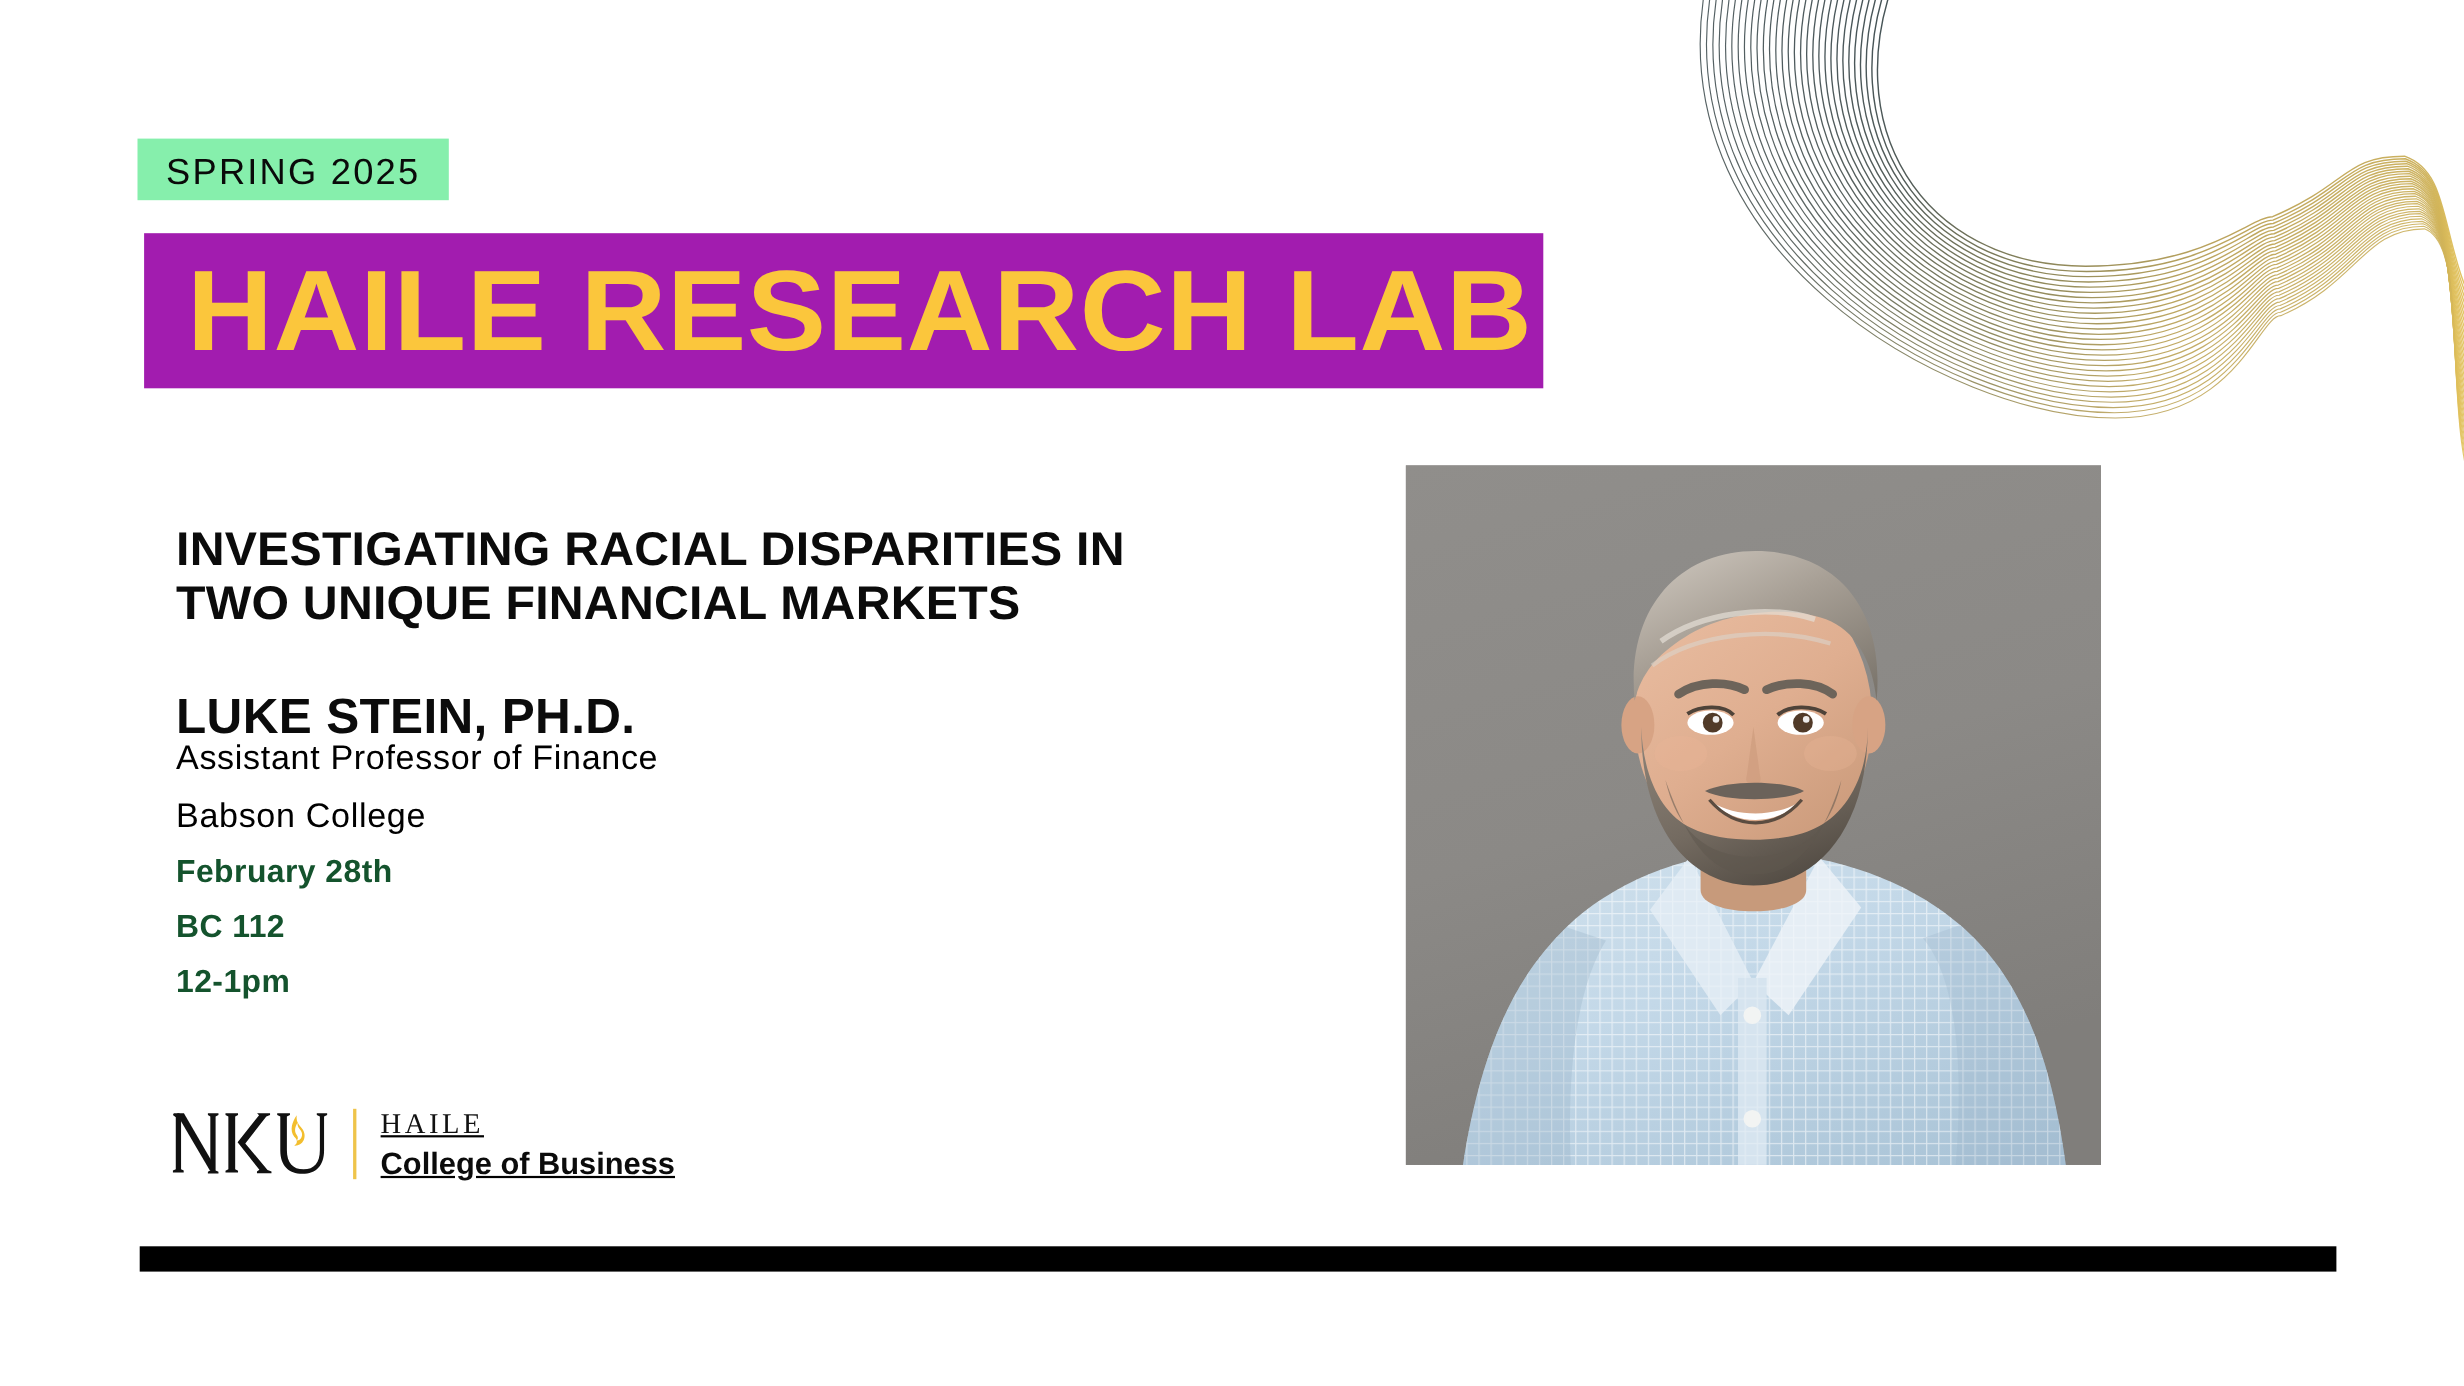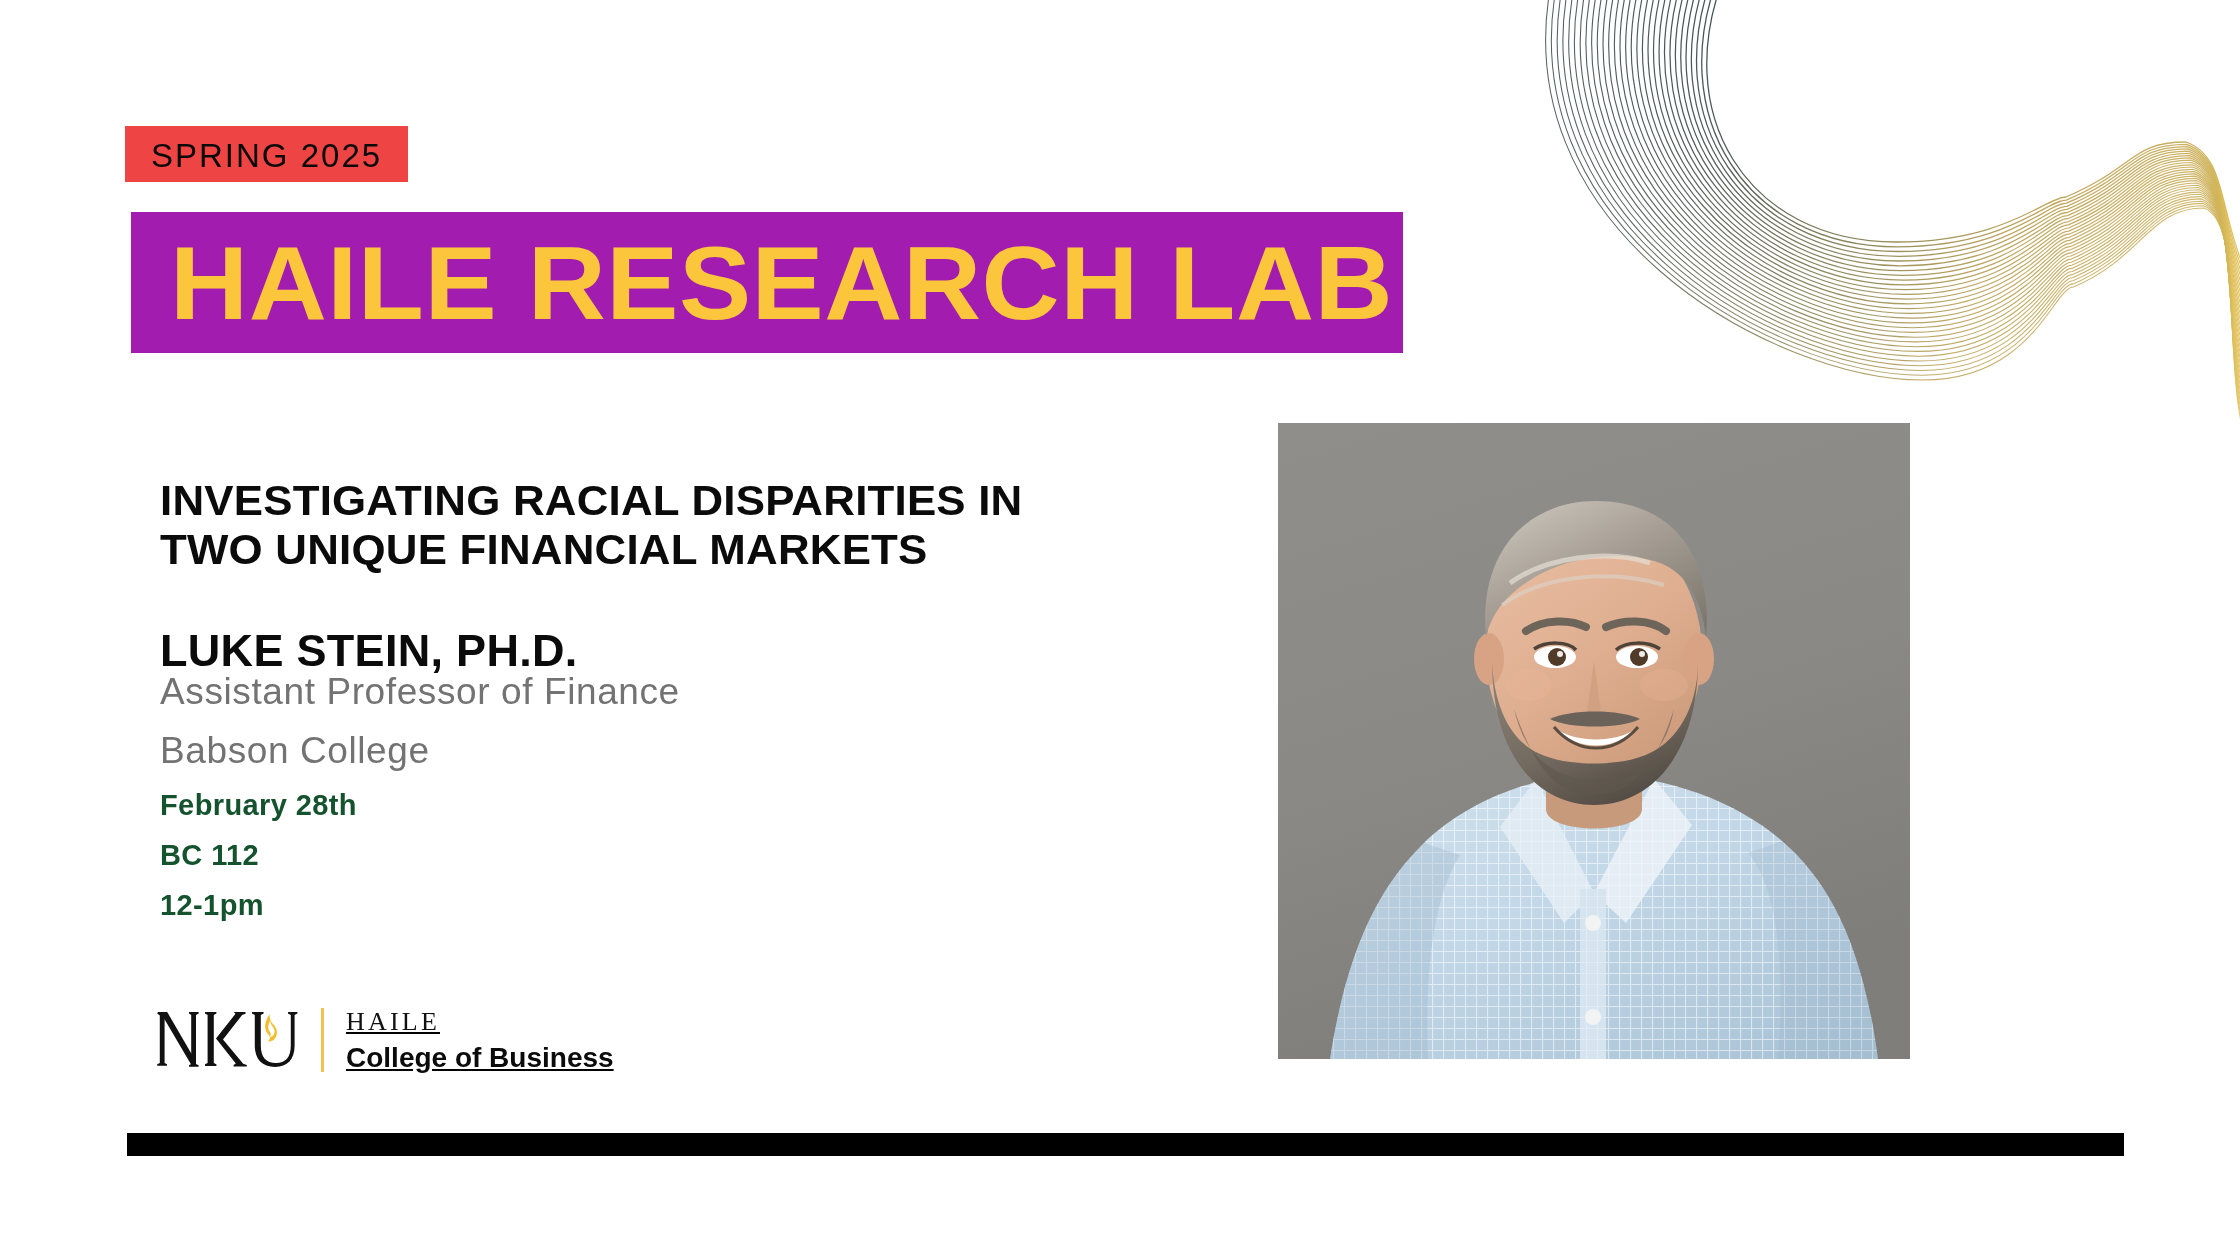--- a/index.html
+++ b/index.html
@@ -27,21 +27,21 @@
     width: 820px;
     height: 470px;
     pointer-events: none;
   }
 
   
   #season-badge {
     position: absolute;
     left: 125px;
     top: 126px;
-    background: #ef4444;
+    background: #86efac;
     padding: 9px 26px 7px 26px;
     box-sizing: border-box;
     height: 56px;
     display: flex;
     align-items: center;
   }
   #season-badge .label {
     font-family: "Liberation Sans", sans-serif;
     font-size: 33px;
     font-weight: 400;
@@ -106,23 +106,23 @@
     font-family: "Liberation Sans Narrow", "Liberation Sans", sans-serif;
     font-size: 45px;
     font-weight: 700;
     color: #0b0b0b;
     line-height: 1;
     letter-spacing: 0.3px;
     white-space: nowrap;
   }
   #speaker-block .speaker-line {
     font-family: "Liberation Sans", sans-serif;
-    font-size: 37px;
+    font-size: 31px;
     font-weight: 400;
-    color: #737373;
+    color: #000000;
     line-height: 1;
     letter-spacing: 0.6px;
     margin-bottom: 22px;
     white-space: nowrap;
   }
   #speaker-block .detail-line {
     font-family: "Liberation Sans", sans-serif;
     font-size: 29px;
     font-weight: 700;
     color: #14532d;

